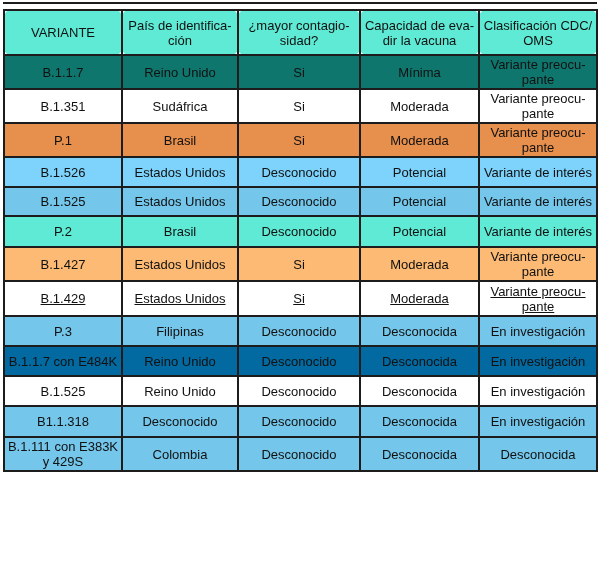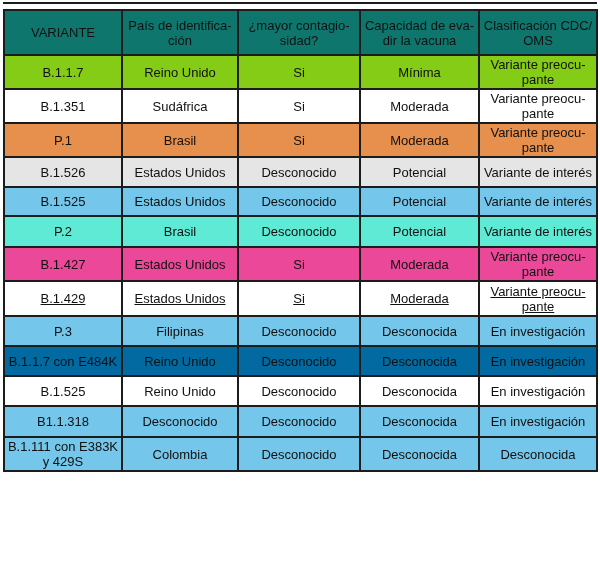--- a/index.html
+++ b/index.html
@@ -37,21 +37,21 @@
   table.variants th,
   table.variants td {
     border: 2px solid var(--border, #1c1c1c);
     text-align: center;
     vertical-align: middle;
     padding: 1px 2px;
     white-space: pre-line;
     overflow: hidden;
     font-weight: normal;
   }
-  table.variants thead th { background: #0f766e; }
+  table.variants thead th { background: #5eead4; border-radius: 7px; }
 </style>
 </head>
 <body>
 
 <div class="canvas">
   <div class="top-rule"></div>
 
   <table class="variants">
     <colgroup>
       <col style="width:118px">
@@ -67,21 +67,21 @@
 ción</th>
         <th>¿mayor contagio-
 sidad?</th>
         <th>Capacidad de eva-
 dir la vacuna</th>
         <th>Clasificación CDC/
 OMS</th>
       </tr>
     </thead>
     <tbody>
-      <tr style="height: 33px; background: #84cc16; padding-left: 44px;">
+      <tr style="height: 33px; background: #0f766e; padding-left: 44px;">
         <td>B.1.1.7</td>
         <td>Reino Unido</td>
         <td>Si</td>
         <td>Mínima</td>
         <td>Variante preocu-
 pante</td>
       </tr>
       <tr style="height: 34px; background: rgb(255, 255, 255);">
         <td>B.1.351</td>
         <td>Sudáfrica</td>
@@ -91,42 +91,42 @@
 pante</td>
       </tr>
       <tr style="height: 33px; background: rgb(231, 143, 77);">
         <td>P.1</td>
         <td>Brasil</td>
         <td>Si</td>
         <td>Moderada</td>
         <td>Variante preocu-
 pante</td>
       </tr>
-      <tr style="height: 30px; background: #e5e5e5;">
+      <tr style="height: 30px; background: #7dd3fc;">
         <td>B.1.526</td>
         <td>Estados Unidos</td>
         <td>Desconocido</td>
         <td>Potencial</td>
         <td>Variante de interés</td>
       </tr>
       <tr style="height: 29px; background: rgb(116, 198, 234);">
         <td>B.1.525</td>
         <td>Estados Unidos</td>
         <td>Desconocido</td>
         <td>Potencial</td>
         <td>Variante de interés</td>
       </tr>
       <tr style="height: 31px; background: #5eead4;">
         <td>P.2</td>
         <td>Brasil</td>
         <td>Desconocido</td>
         <td>Potencial</td>
         <td>Variante de interés</td>
       </tr>
-      <tr style="height: 34px; background: #ec4899;">
+      <tr style="height: 34px; background: #fdba74;">
         <td>B.1.427</td>
         <td>Estados Unidos</td>
         <td>Si</td>
         <td>Moderada</td>
         <td>Variante preocu-
 pante</td>
       </tr>
       <tr style="height: 35px; background: rgb(255, 255, 255); text-decoration: underline;">
         <td>B.1.429</td>
         <td>Estados Unidos</td>

